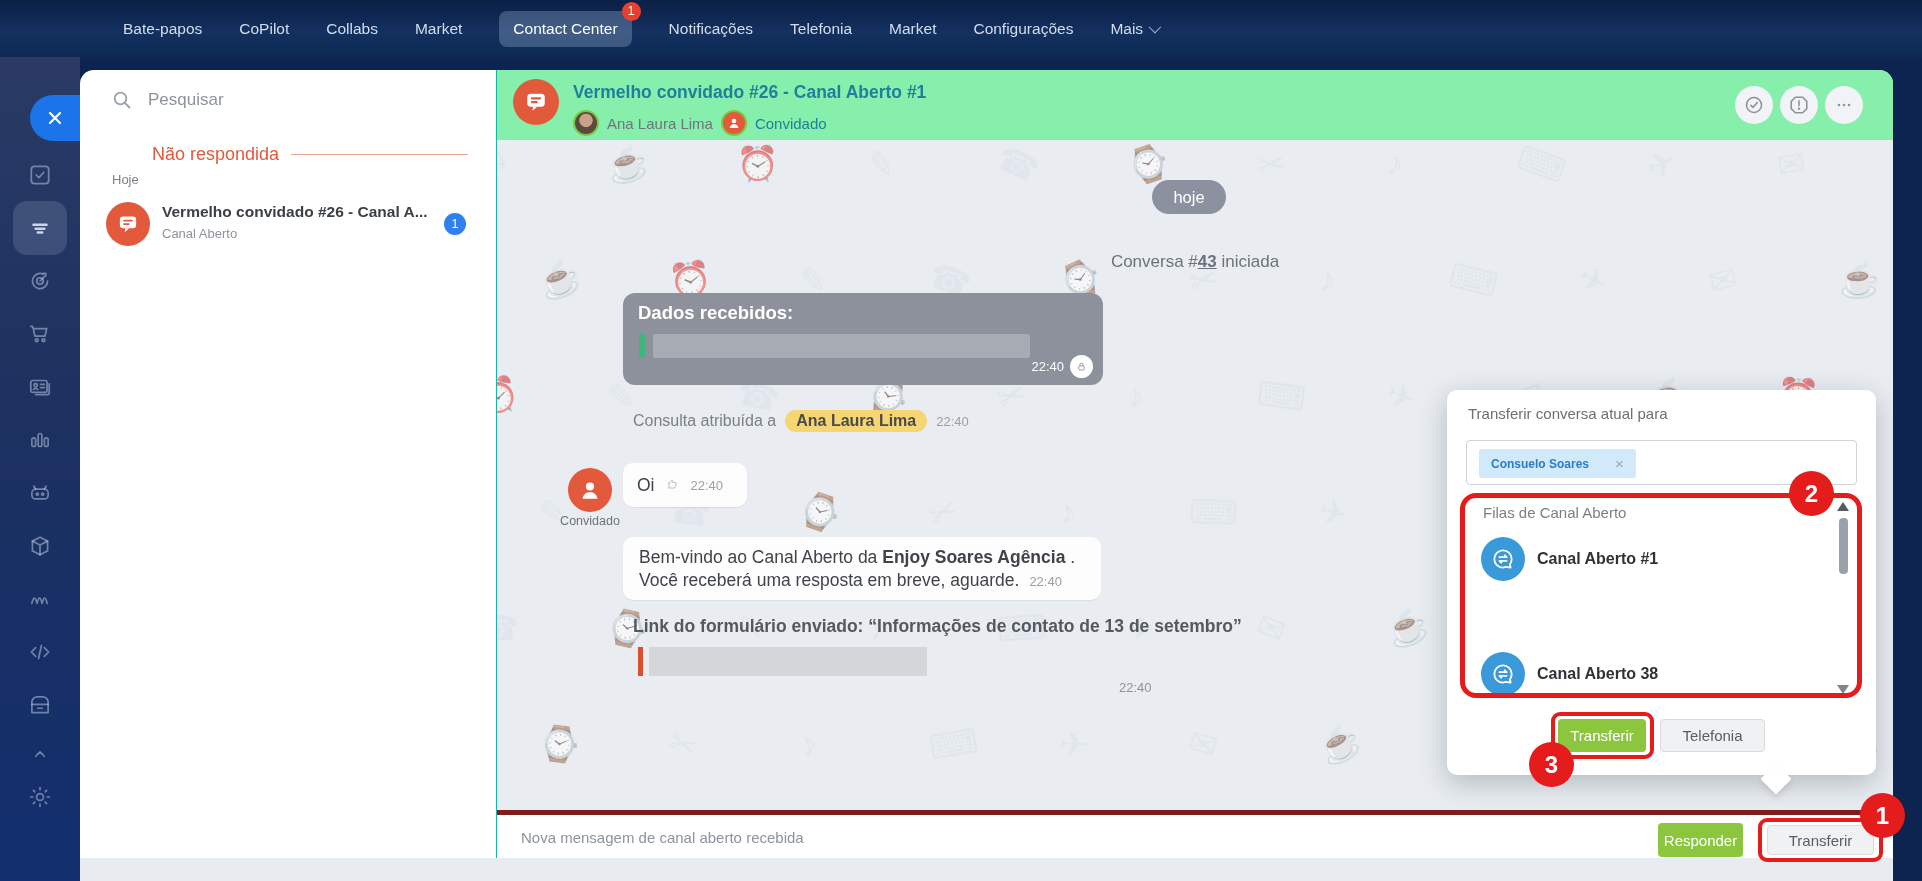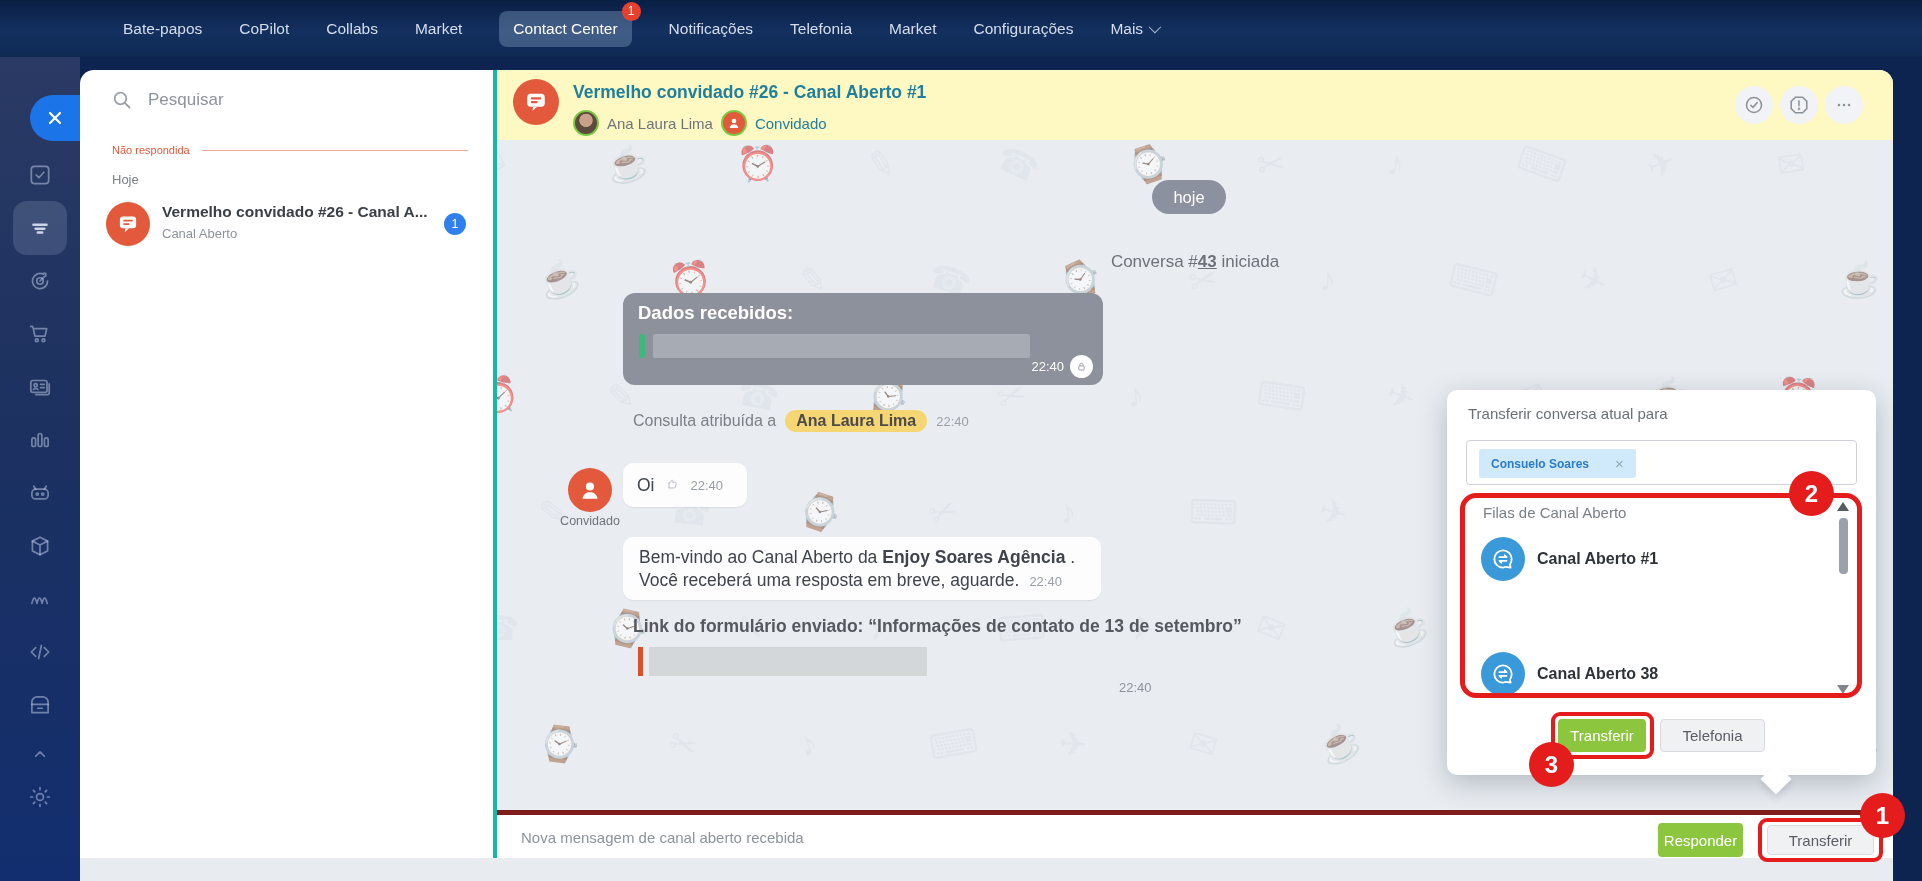--- a/index.html
+++ b/index.html
@@ -25,39 +25,39 @@
     background:#1b74e8; border-radius:23px 0 0 23px; display:flex; align-items:center; justify-content:center; cursor:pointer; }
   .rail-icons { position:absolute; left:0; top:105px; width:80px; display:flex; flex-direction:column; align-items:center; gap:27px; }
   .side-ico { width:26px; height:26px; position:relative; cursor:pointer; }
   .side-ico svg { stroke:rgba(200,212,235,.50); fill:none; stroke-width:1.6; stroke-linecap:round; stroke-linejoin:round; }
   .side-ico.active::before { content:''; position:absolute; inset:-14px; background:rgba(205,220,245,.16); border-radius:14px; }
   .side-ico.active svg { stroke:rgba(228,236,250,.85); position:relative; }
   .side-ico.small { height:12px; }
 
   
   .panel { position:absolute; left:80px; top:70px; width:417px; height:788px; background:#fff;
-    border-radius:14px 0 0 0; border-right:4px solid #14b8a6; z-index:3; }
+    border-radius:14px 0 0 0; border-right:1px solid #14b8a6; z-index:3; }
   .search-row { position:absolute; left:30px; top:18px; display:flex; align-items:center; gap:14px; cursor:text; }
   .search-row svg { stroke:#9aa0a8; fill:none; stroke-width:1.8; stroke-linecap:round; }
   .search-ph { color:#8d939c; font-size:17px; }
   .sec-row { position:absolute; left:32px; top:74px; width:356px; display:flex; align-items:center; gap:12px; }
-  .sec-label { color:#e2593c; font-size:11px; white-space:nowrap; }
+  .sec-label { color:#e2593c; font-size:18px; white-space:nowrap;margin-left:40px; }
   .sec-line { flex:1; height:0; border-top:1px solid #eba796; }
   .group-label { position:absolute; left:32px; top:102px; color:#7c828b; font-size:13px; }
   .convo { position:absolute; left:18px; top:122px; width:382px; height:64px; cursor:pointer; }
   .convo-ico { position:absolute; left:8px; top:10px; width:44px; height:44px; border-radius:50%;
     background:#e2593c; display:flex; align-items:center; justify-content:center; }
   .convo-title { position:absolute; left:64px; top:11px; width:270px; font-size:15.5px; font-weight:bold; color:#3b4046; white-space:nowrap; overflow:hidden; }
   .convo-sub { position:absolute; left:64px; top:34px; font-size:13px; color:#8d939c; }
   .count-badge { position:absolute; right:14px; top:21px; width:22px; height:22px; border-radius:50%;
     background:#2f80ed; color:#fff; font-size:12.5px; display:flex; align-items:center; justify-content:center; }
 
   
   .chat { position:absolute; left:497px; top:70px; width:1396px; height:788px; background:#fff; border-radius:0 14px 0 0; z-index:2; }
-  .chat-header { position:absolute; left:0; top:0; width:100%; height:70px; background:#fef9c3; border-radius:0 14px 0 0; }
+  .chat-header { position:absolute; left:0; top:0; width:100%; height:70px; background:#86efac; border-radius:0 14px 0 0; }
   .ch-ico { position:absolute; left:16px; top:9px; width:46px; height:46px; border-radius:50%; background:#e2593c;
     display:flex; align-items:center; justify-content:center; }
   .ch-title { position:absolute; left:76px; top:12px; font-size:17.5px; font-weight:bold; color:#1f7f9c; cursor:pointer; }
   .ch-row2 { position:absolute; left:76px; top:40px; display:flex; align-items:center; gap:8px; }
   .mini-av { width:26px; height:26px; border-radius:50%; border:2px solid #7ac943; }
   .av-photo { background:radial-gradient(circle at 50% 38%, #c9a189 0 36%, #5d4a3e 40% 100%); }
   .av-guest { background:#e2593c; display:flex; align-items:center; justify-content:center; }
   .ch-agent { font-size:15px; color:#6f747c; }
   .ch-guest-tag { font-size:15px; color:#1f7f9c; cursor:pointer; }
   .ch-actions { position:absolute; right:30px; top:16px; display:flex; gap:7px; }

